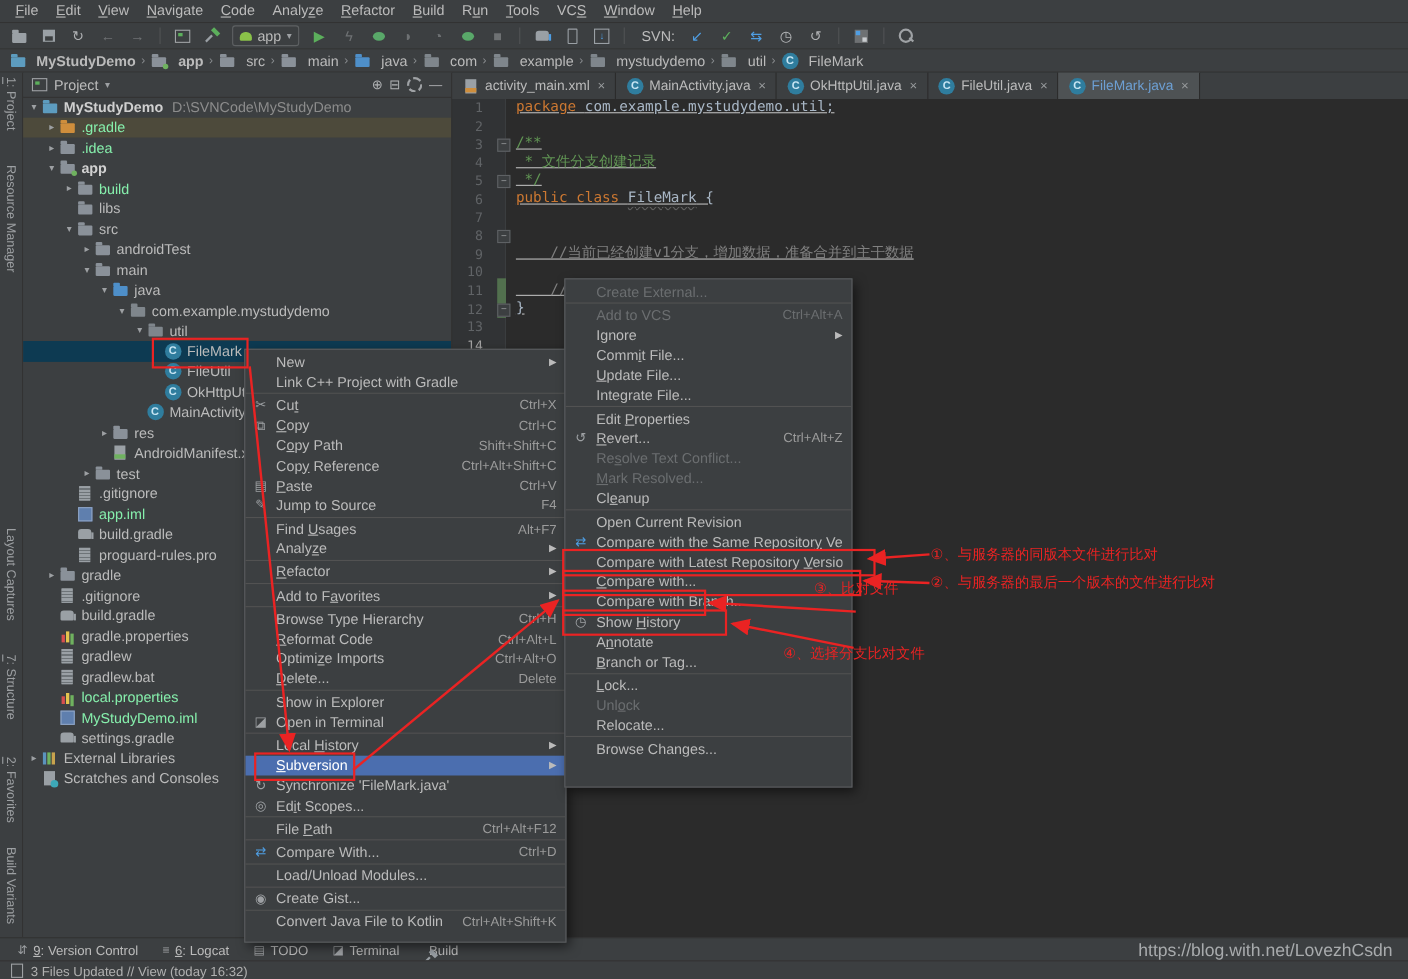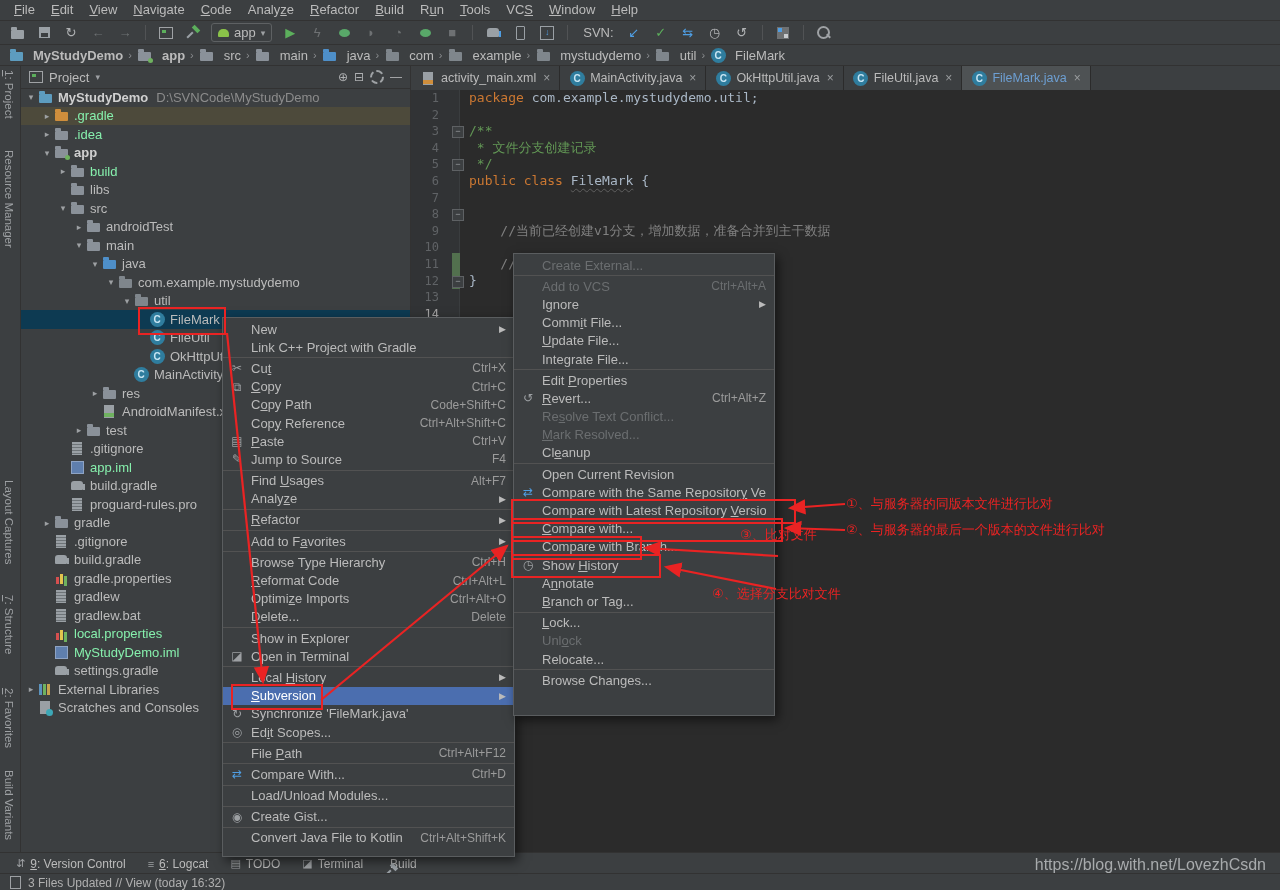--- a/index.html
+++ b/index.html
@@ -101,21 +101,21 @@
   .tab .ticon{margin-right:0;}
   .codearea{position:absolute;left:0;top:24px;right:0;bottom:0;background:#2b2b2b;}
   .gutter{position:absolute;left:0;top:0;width:48px;bottom:0;background:#313335;border-right:1px solid #3a3d3f;}
   .lnum{height:16.6px;line-height:16.6px;text-align:right;padding-right:20px;color:#606366;
         font-family:"DejaVu Sans Mono",monospace;font-size:12px;}
   .lnum.cur{color:#a4a3a3;}
   .changebar{position:absolute;left:41px;top:163px;width:8px;height:36px;background:#52704e;}
   .foldmark{position:absolute;left:41px;width:10px;height:10px;border:1px solid #5e6164;background:#3c3f41;
             color:#9da0a3;font-size:9px;line-height:8px;text-align:center;z-index:2;}
   .code{position:absolute;left:58px;top:0;right:0;bottom:0;font-family:"DejaVu Sans Mono",monospace;font-size:13px;}
-  .cline{height:16.6px;line-height:16.6px;white-space:pre;}
+  .cline{height:16.6px;line-height:16.6px;white-space:pre;text-decoration:underline;}
   .kw{color:#cc7832;} .plain{color:#a9b7c6;} .doc{color:#629755;} .cmt{color:#808080;}
   .clsname{color:#a9b7c6;text-decoration:underline wavy #5f5f5f 1px;text-underline-offset:3px;}
   
   .menu{position:absolute;background:#3c3f41;border:1px solid #5a5d5f;box-shadow:3px 4px 10px rgba(0,0,0,.55);
         z-index:30;padding:2px 0;overflow:hidden;}
   #ctx-menu{left:222px;top:317px;width:291px;height:534px;}
   #sub-menu{left:513px;top:253px;width:260px;height:457px;}
   .mi{height:18.2px;display:flex;align-items:center;padding:0 8px 0 6px;gap:6px;color:#bbbbbb;}
   .mi .micon{width:16px;flex:none;text-align:center;font-size:12px;color:#9da0a3;}
   .mi .micon.blue{color:#4f9ee3;}
@@ -642,21 +642,21 @@
         <span class="msc">Ctrl+X</span>
       </div>
       <div class="mi">
         <span class="micon">⧉</span>
         <span class="mlabel"><span class="mn">C</span>opy</span>
         <span class="msc">Ctrl+C</span>
       </div>
       <div class="mi">
         <span class="micon"></span>
         <span class="mlabel">C<span class="mn">o</span>py Path</span>
-        <span class="msc">Code+Shift+C</span>
+        <span class="msc">Shift+Shift+C</span>
       </div>
       <div class="mi">
         <span class="micon"></span>
         <span class="mlabel">Cop<span class="mn">y</span> Reference</span>
         <span class="msc">Ctrl+Alt+Shift+C</span>
       </div>
       <div class="mi">
         <span class="micon">▤</span>
         <span class="mlabel"><span class="mn">P</span>aste</span>
         <span class="msc">Ctrl+V</span>

